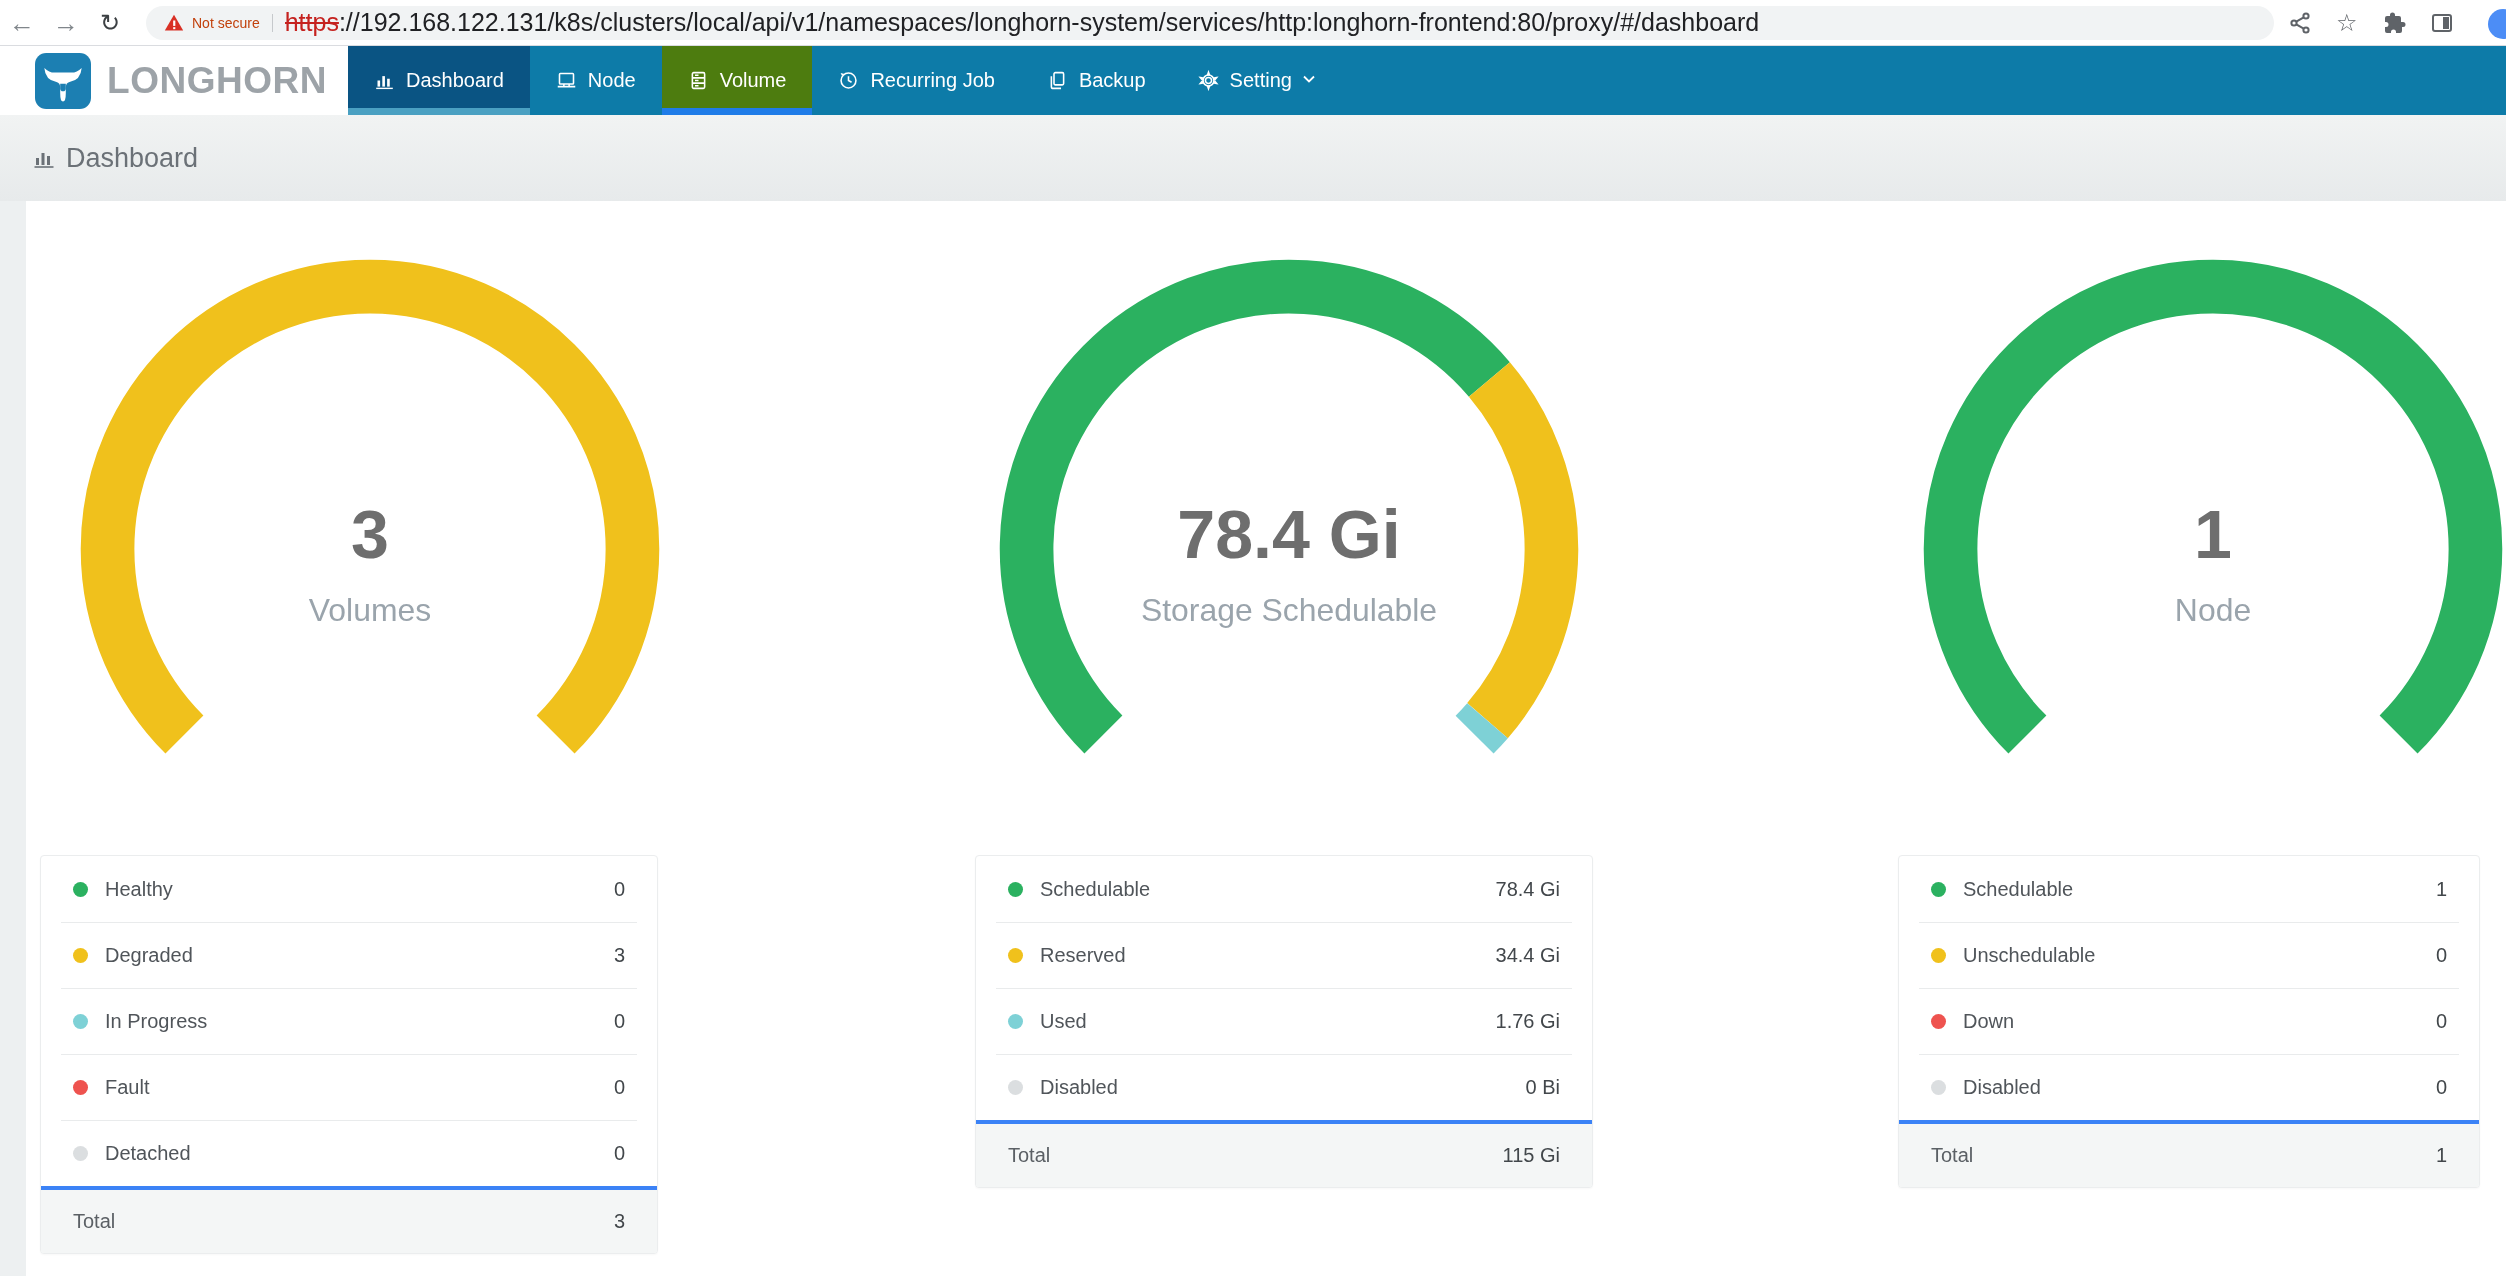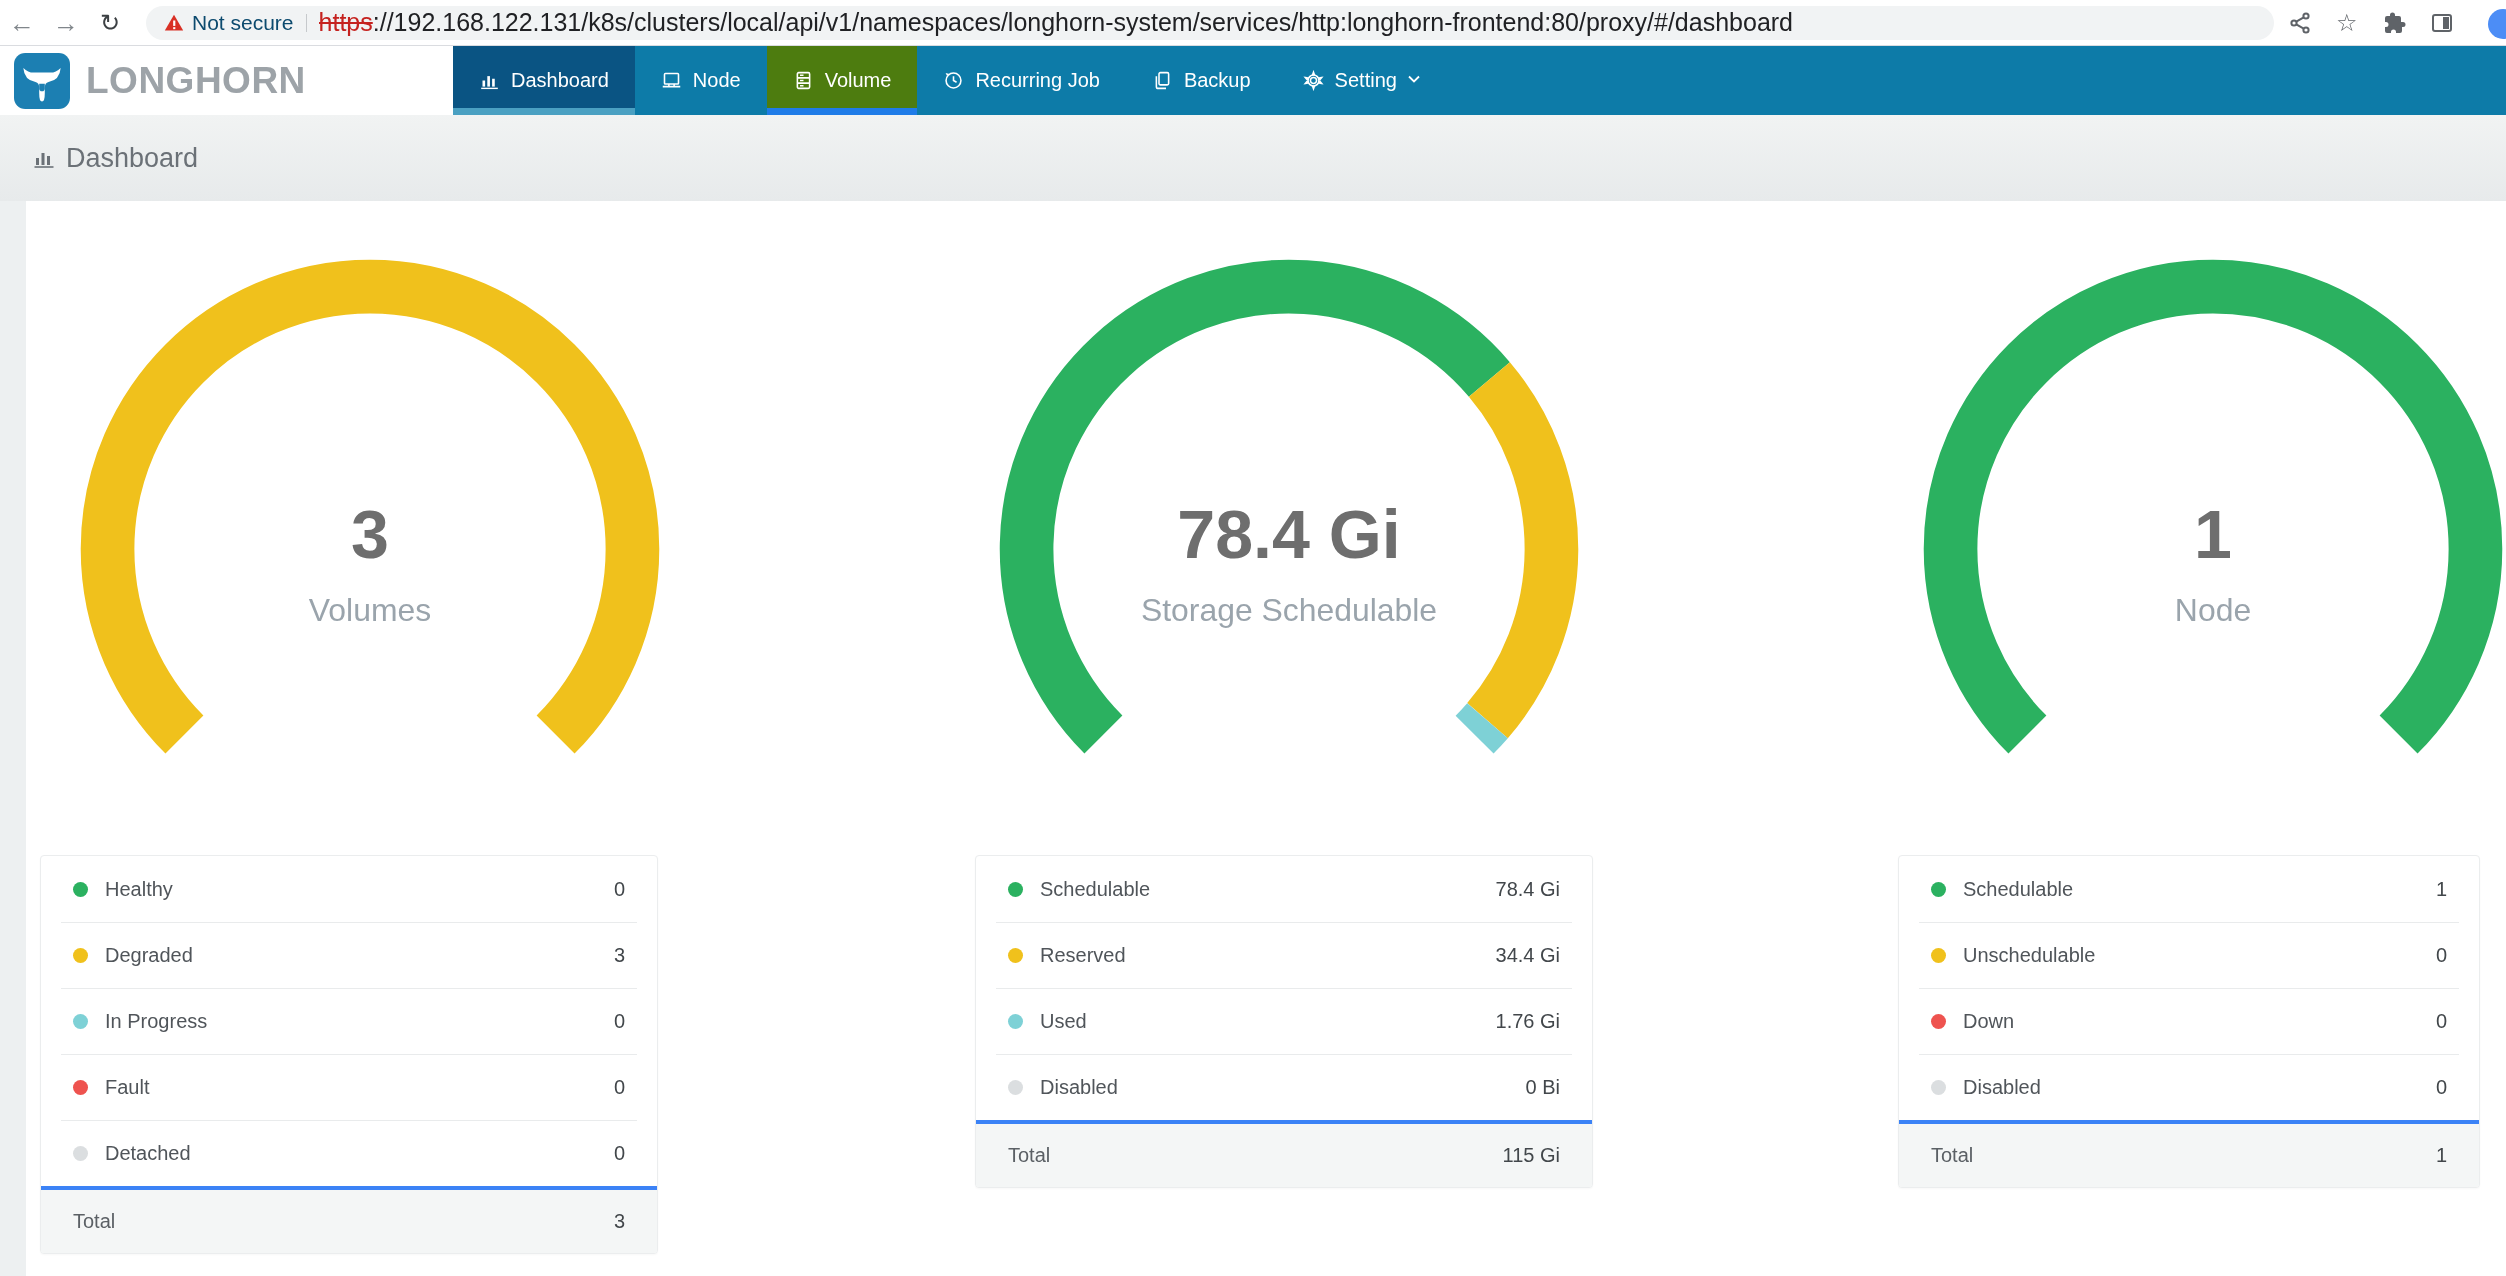--- a/index.html
+++ b/index.html
@@ -8,34 +8,34 @@
 
   
   .browser-bar { position:relative; height:46px; background:#ffffff;
     border-bottom:1px solid #dadce0; display:flex; align-items:center; }
   .nav-btn { font-size:26px; color:#80868b; width:44px; text-align:center;
     cursor:pointer; line-height:46px; }
   .nav-btn.reload { color:#3c4043; font-size:24px; }
   .omnibox { height:34px; background:#f1f3f4; border-radius:17px;
     margin-left:14px; display:flex; align-items:center; padding:0 18px;
     width:2128px; }
-  .notsecure { color:#0c4a6e; font-size:21px; margin-left:8px; }
+  .notsecure { color:#c2410c; font-size:14px; margin-left:8px; }
   .omni-div { width:1px; height:18px; background:#c6c9cc; margin:0 12px; }
   .url { font-size:25px; color:#202124; white-space:nowrap; overflow:hidden; }
   .url s { color:#c5221f; text-decoration:line-through; }
   .browser-actions { display:flex; align-items:center; margin-left:14px; gap:24px; }
   .bicon { width:24px; height:24px; color:#5f6368; }
   .star { font-size:24px; color:#5f6368; line-height:24px; }
   .avatar { position:absolute; right:-12px; top:9px; width:30px; height:30px;
     border-radius:50%; background:#4c8df6; }
 
   
   .app-header { height:69px; background:#0d7ba8; display:flex; }
-  .brand { width:453px; background:#ffffff; display:flex; align-items:center;
-    padding-left:14px; cursor:pointer; }
+  .brand { width:348px; background:#ffffff; display:flex; align-items:center;
+    padding-left:14px; cursor:pointer;justify-content:center; }
   .logo-box { width:56px; height:56px; }
   .brand-name { font-size:37px; font-weight:bold; color:#9da3a8;
     letter-spacing:0.5px; margin-left:16px; }
   nav { display:flex; height:69px; }
   .nav-item { position:relative; display:flex; align-items:center; gap:11px;
     padding:0 26px; color:#ffffff; font-size:20px; cursor:pointer; }
   .nav-item.active { background:#0a5483; }
   .nav-item.hover { background:#4d7c0f;text-align:center; }
   .nav-item .tabline { position:absolute; left:0; right:0; bottom:0; height:7px; }
   .nav-item.active .tabline { background:#4aa0c2; }

